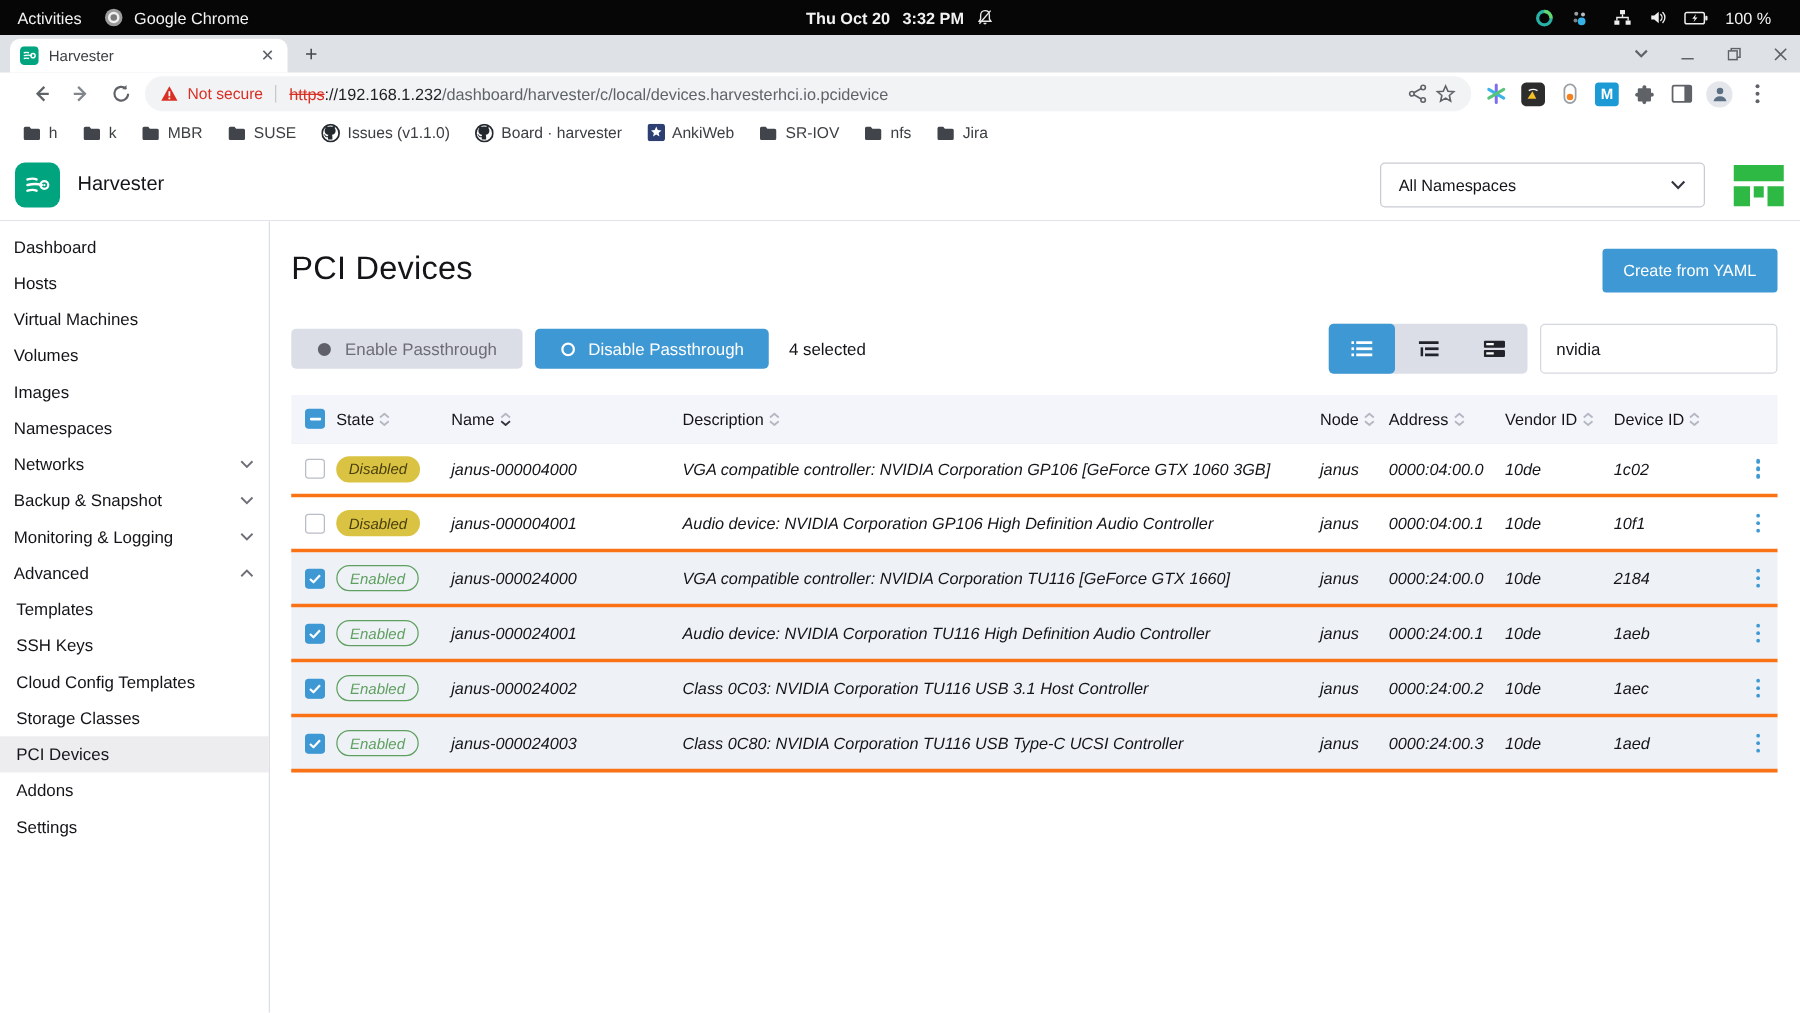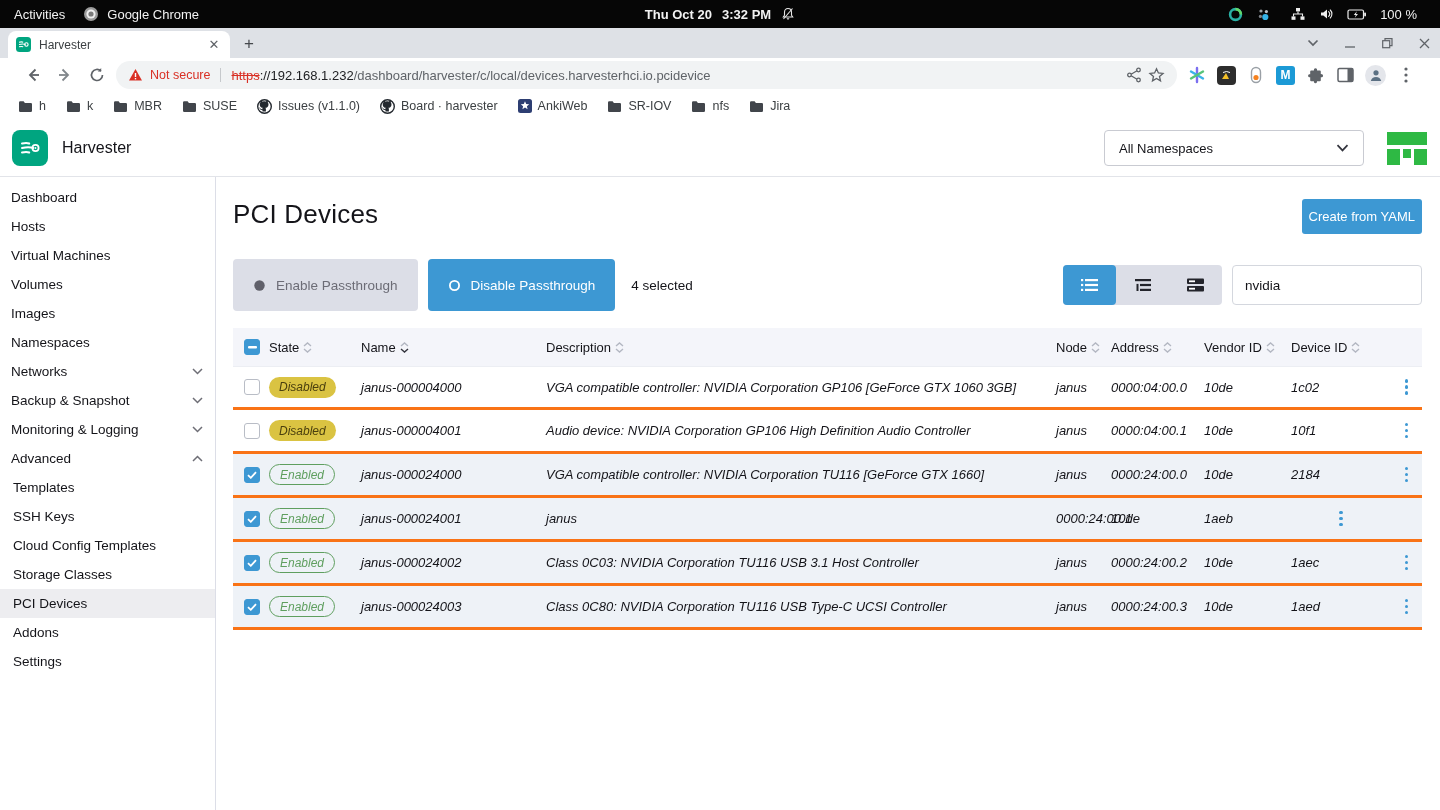--- a/index.html
+++ b/index.html
@@ -56,24 +56,24 @@
   .sidebar { width:216px; border-right:1px solid #dcdee7; background:#fff; padding-top:6px; position:relative; }
   .side-item { height:29px; display:flex; align-items:center; padding:0 12px 0 11px; font-size:13.5px; color:#141419; cursor:pointer; }
   .side-item.group { justify-content:space-between; }
   .side-item.sub { padding-left:13px; }
   .side-item.active { background:#ededf0; }
 
   
   .main { flex:1; padding:22px 18px 0 17px; background:#fff; position:relative; }
   .page-title-row { display:flex; align-items:flex-start; }
   .page-title { font-size:26px; font-weight:500; color:#141419; letter-spacing:0.2px; }
-  .yaml-btn { margin-left:auto; height:35px; background:#3d98d3; color:#fff; font-size:13px; border:none; border-radius:3px; padding:0 7px; display:flex; align-items:center; cursor:pointer; }
+  .yaml-btn { margin-left:auto; height:35px; background:#3d98d3; color:#fff; font-size:13px; border:none; border-radius:3px; padding:0 17px; display:flex; align-items:center; cursor:pointer; }
 
   .controls-row { margin-top:25px; display:flex; align-items:center; }
-  .btn { height:52px; border:none; border-radius:4px; font-size:13.5px; display:flex; align-items:center; gap:10px; padding:0 20px; cursor:pointer; }
+  .btn { height:32px; border:none; border-radius:4px; font-size:13.5px; display:flex; align-items:center; gap:10px; padding:0 20px; cursor:pointer; }
   .btn.disabled { background:#dcdee7; color:#6c6c76; cursor:default; }
   .btn.primary { background:#3d98d3; color:#fff; margin-left:10px; }
   .selected-count { margin-left:16px; font-size:13.5px; color:#141419; }
   .controls-right { margin-left:auto; display:flex; align-items:center; gap:10px;border-radius:20px; }
   .view-toggle { background:#dcdee7; border-radius:4px; display:flex; height:40px; }
   .vt-btn { width:53px; height:40px; display:flex; align-items:center; justify-content:center; border-radius:4px; cursor:pointer; }
   .vt-btn.active { background:#3d98d3; }
   .search-box { width:190px; height:40px; border:1px solid #d4d7de; border-radius:4px; font-size:13.5px; color:#141419; padding:0 12px; outline:none; font-family:"Liberation Sans", sans-serif; }
 
   .table { margin-top:17px; font-size:13px; }
@@ -652,20 +652,21 @@
           <div class="tr row sel">
             <div class="cb-cell">
               <span class="cb on">
                 <svg width="10" height="8" viewBox="0 0 10 8">
                   <path d="M1 4.2 3.8 6.8 9 1.2" stroke="#fff" stroke-width="1.8" fill="none"></path>
                 </svg>
               </span>
             </div>
             <div><span class="badge ok">Enabled</span></div>
             <div>janus-000024001</div>
+            <div>Audio device: NVIDIA Corporation TU116 High Definition Audio Controller</div>
             <div>janus</div>
             <div>0000:24:00.1</div>
             <div>10de</div>
             <div>1aeb</div>
             <div class="kebab-cell">
               <span class="kebab">
                 <i></i>
                 <i></i>
                 <i></i>
               </span>

